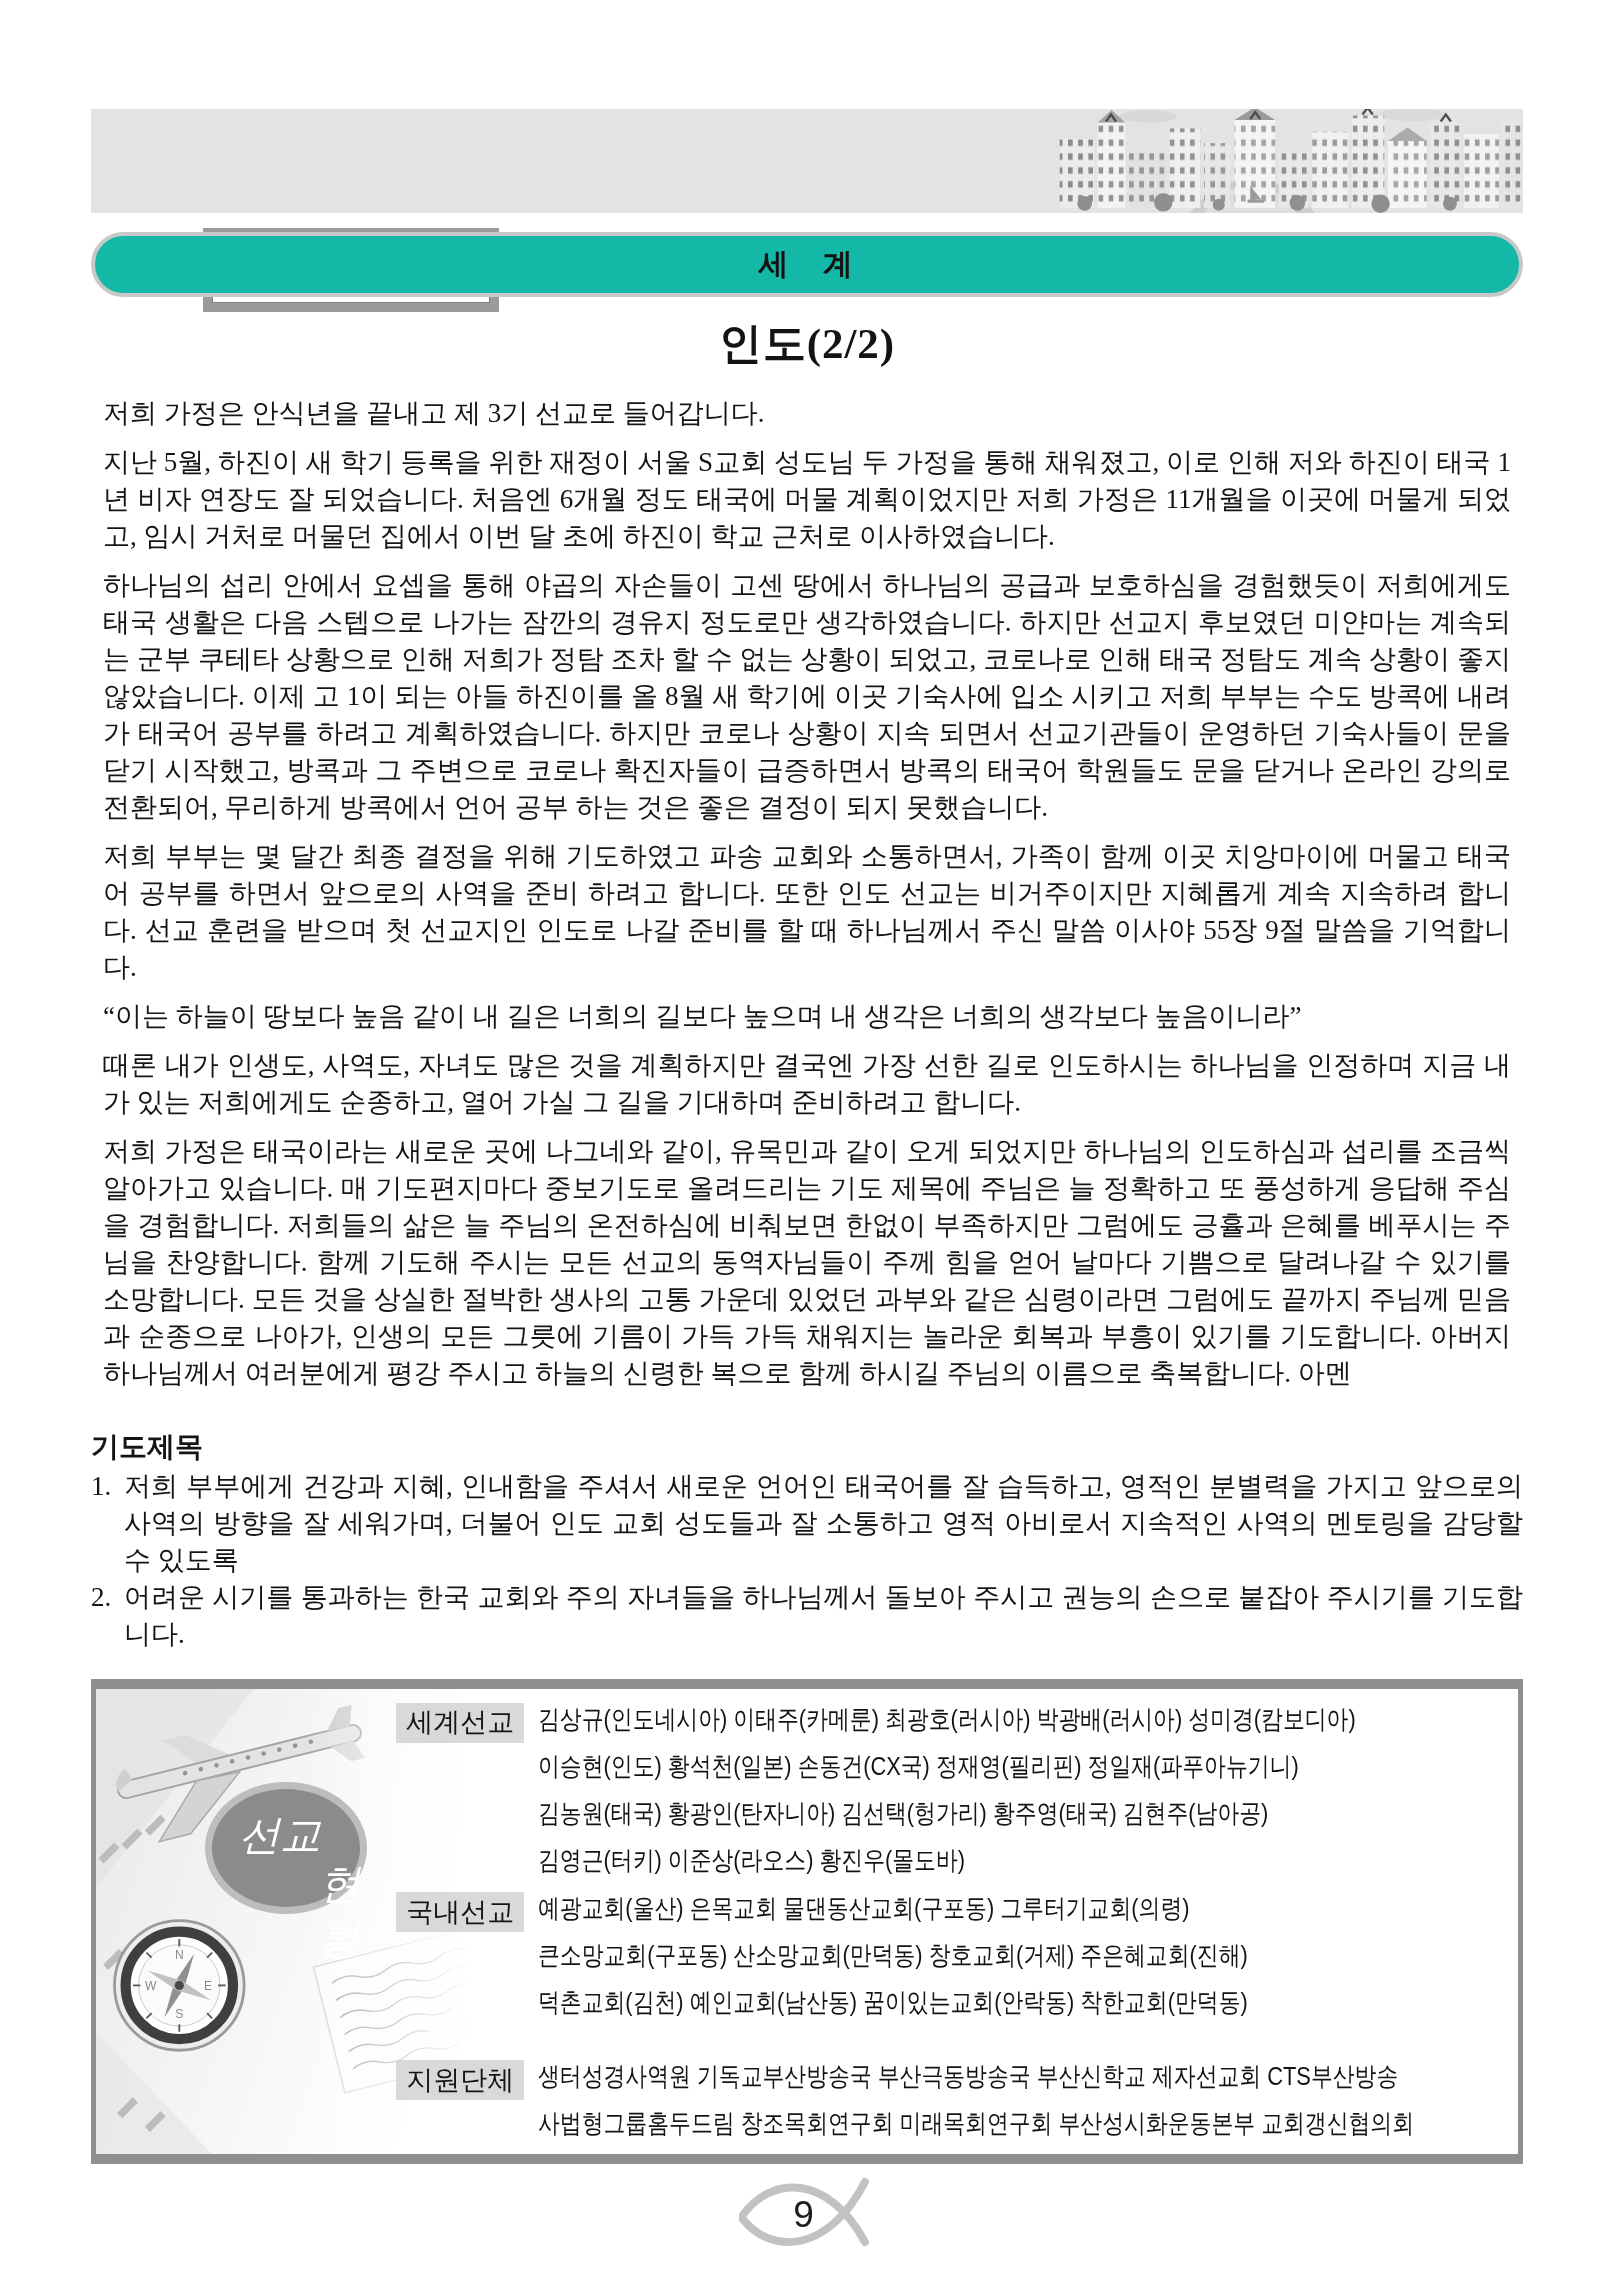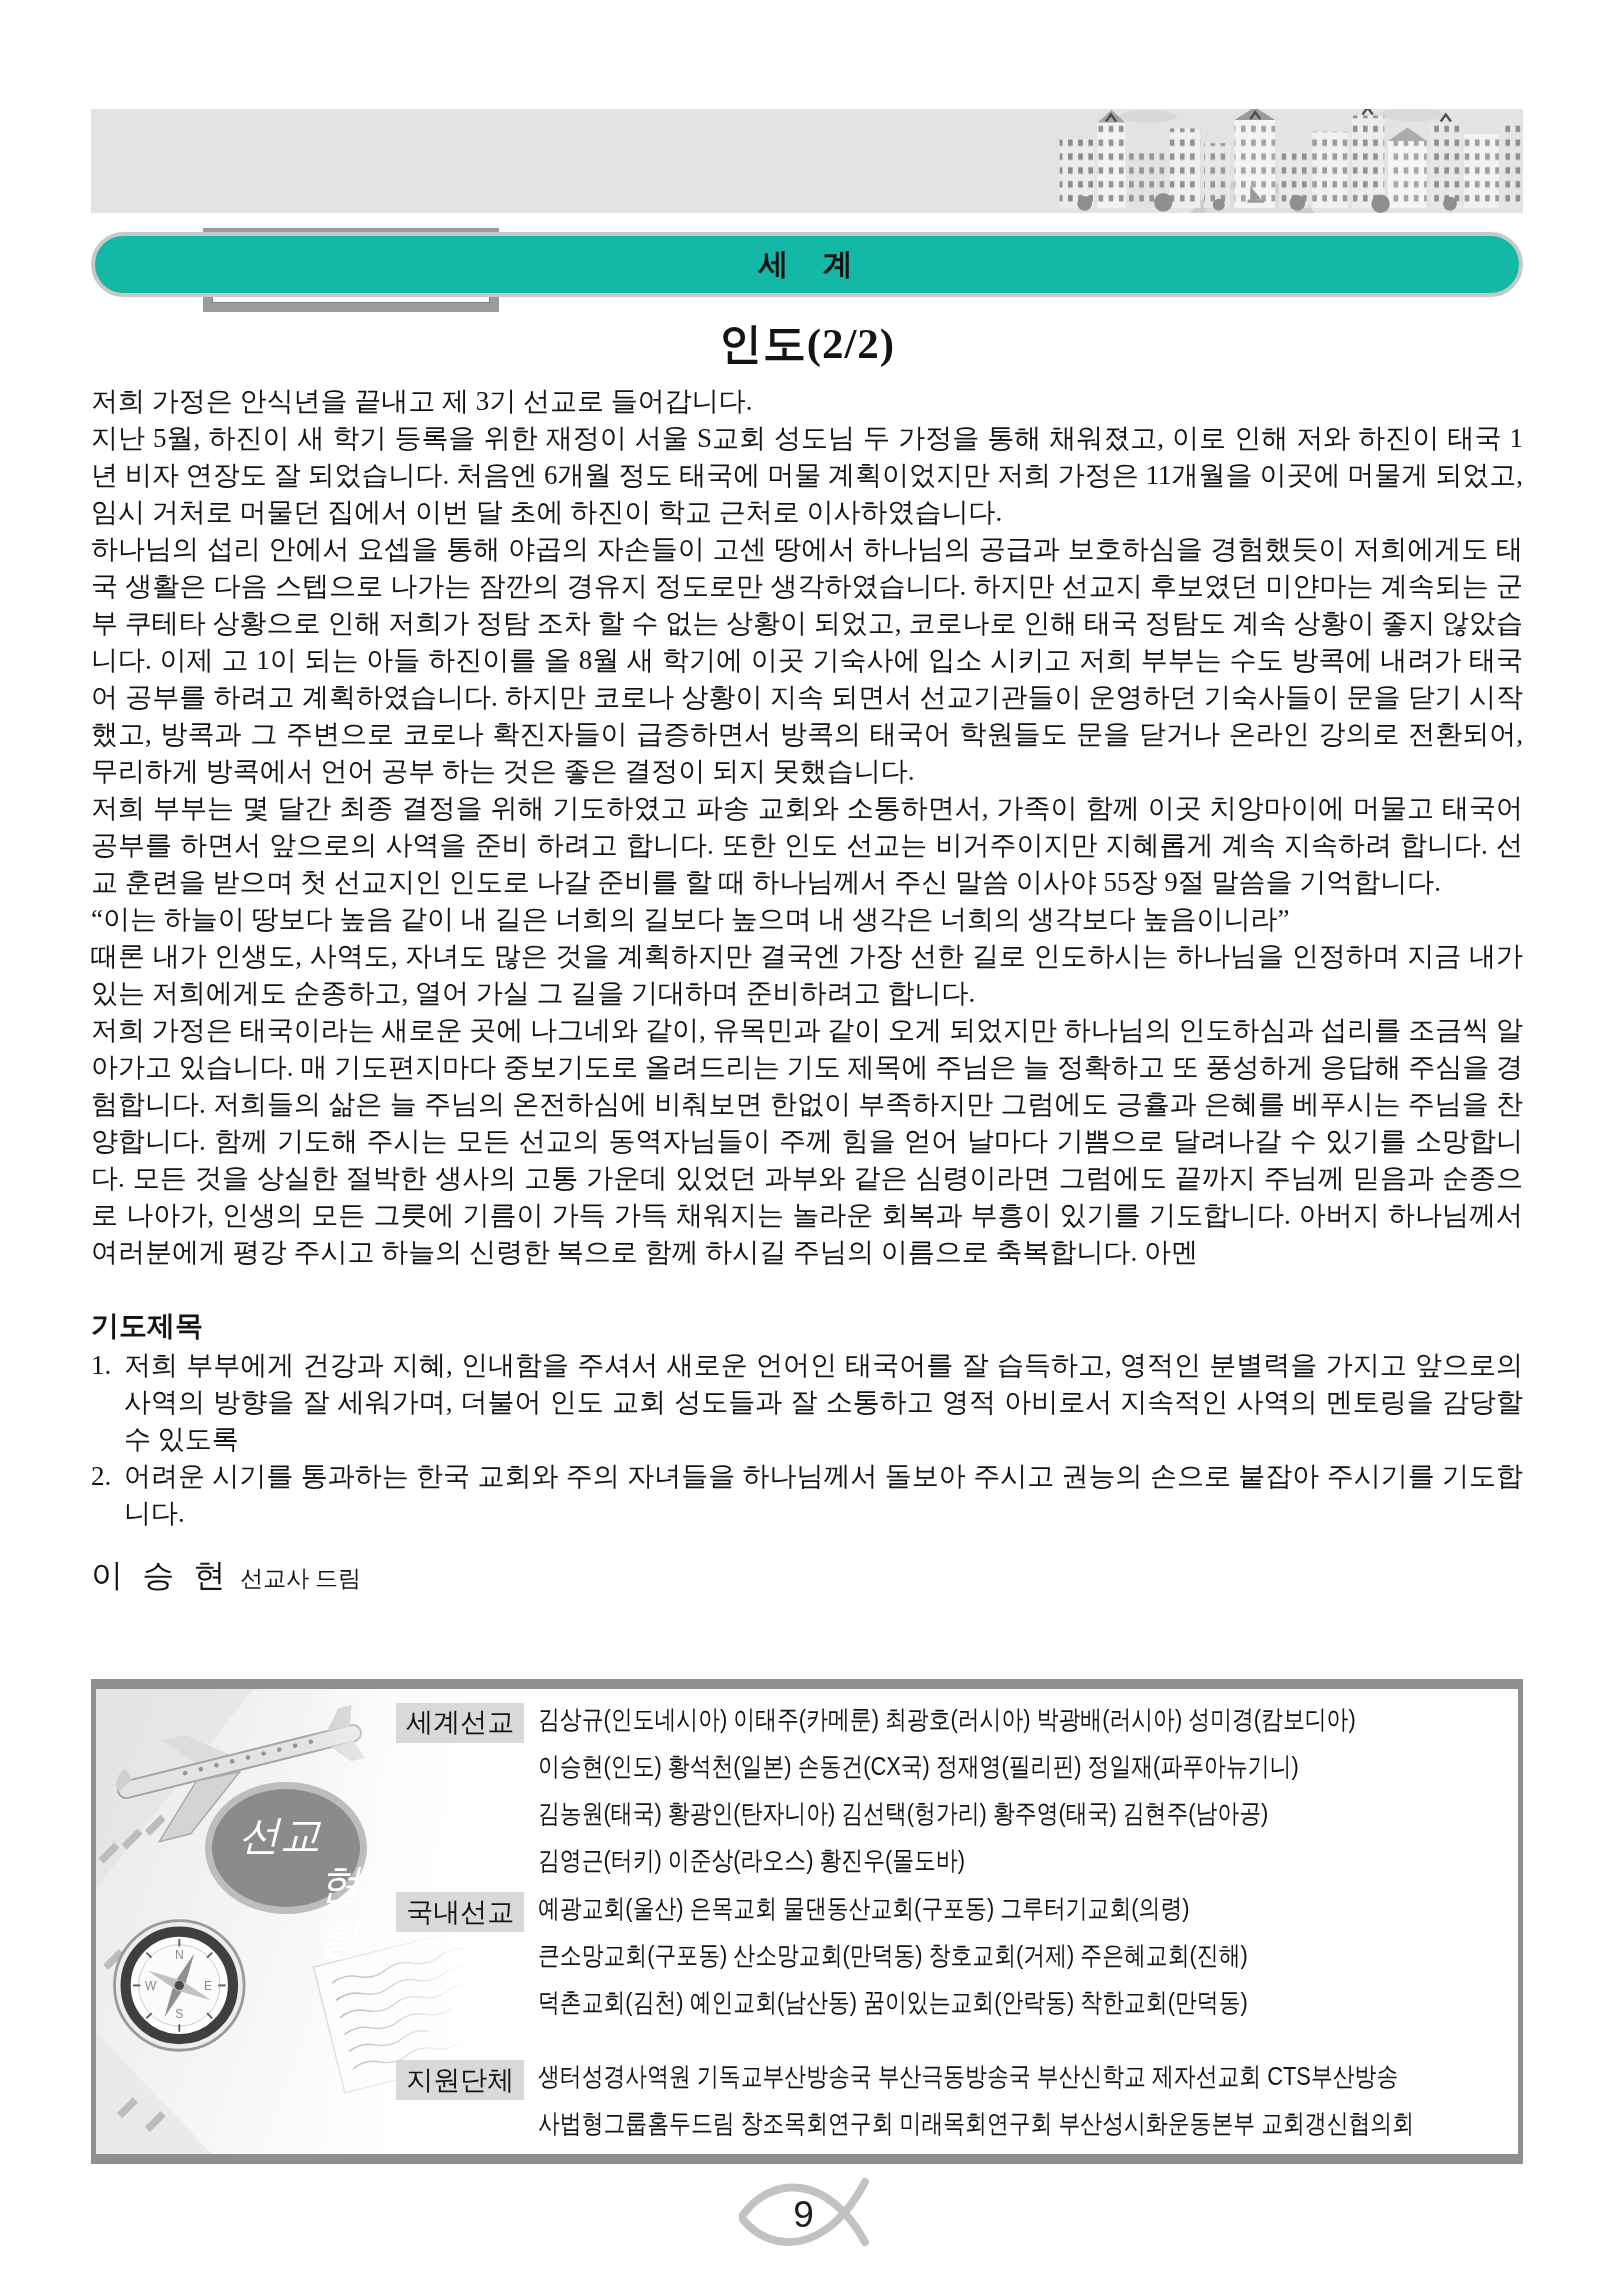--- a/index.html
+++ b/index.html
@@ -19,21 +19,21 @@
   .pill{position:absolute;left:91px;top:232px;width:1432px;height:65px;border:4.6px solid #c8c8c8;
         border-radius:33px;box-sizing:border-box;background:#14b8a6;
         display:flex;align-items:center;justify-content:center;}
   .pill span{font-size:30px;font-weight:600;word-spacing:21px;letter-spacing:2.8px;}
 
   .article-title{position:absolute;left:91px;top:315px;width:1432px;text-align:center;
                  font-size:43px;font-weight:700;letter-spacing:0.9px;}
 
   
   .text-col{position:absolute;left:91px;top:383px;width:1432px;}
-  .text-col p{margin:0;font-size:27px;line-height:37px;text-align:justify;word-break:normal;}
+  .text-col p{margin:12px;font-size:27px;line-height:37px;text-align:justify;word-break:normal;}
   .prayer{margin-top:33px;}
   .prayer h2{margin:0;font-family:"Liberation Sans",sans-serif;font-weight:700;font-size:28px;line-height:43px;}
   .prayer-item{display:flex;font-size:27px;line-height:37px;}
   .prayer-item .num{flex:0 0 33px;}
   .prayer-item p{margin:0;flex:1;text-align:justify;}
   .signature{margin-top:22px;text-align:left;padding-right:3.7px;}
   .signature .name{font-size:32px;letter-spacing:5.6px;}
   .signature .role{font-size:23px;margin-left:7.4px;}
 
   

